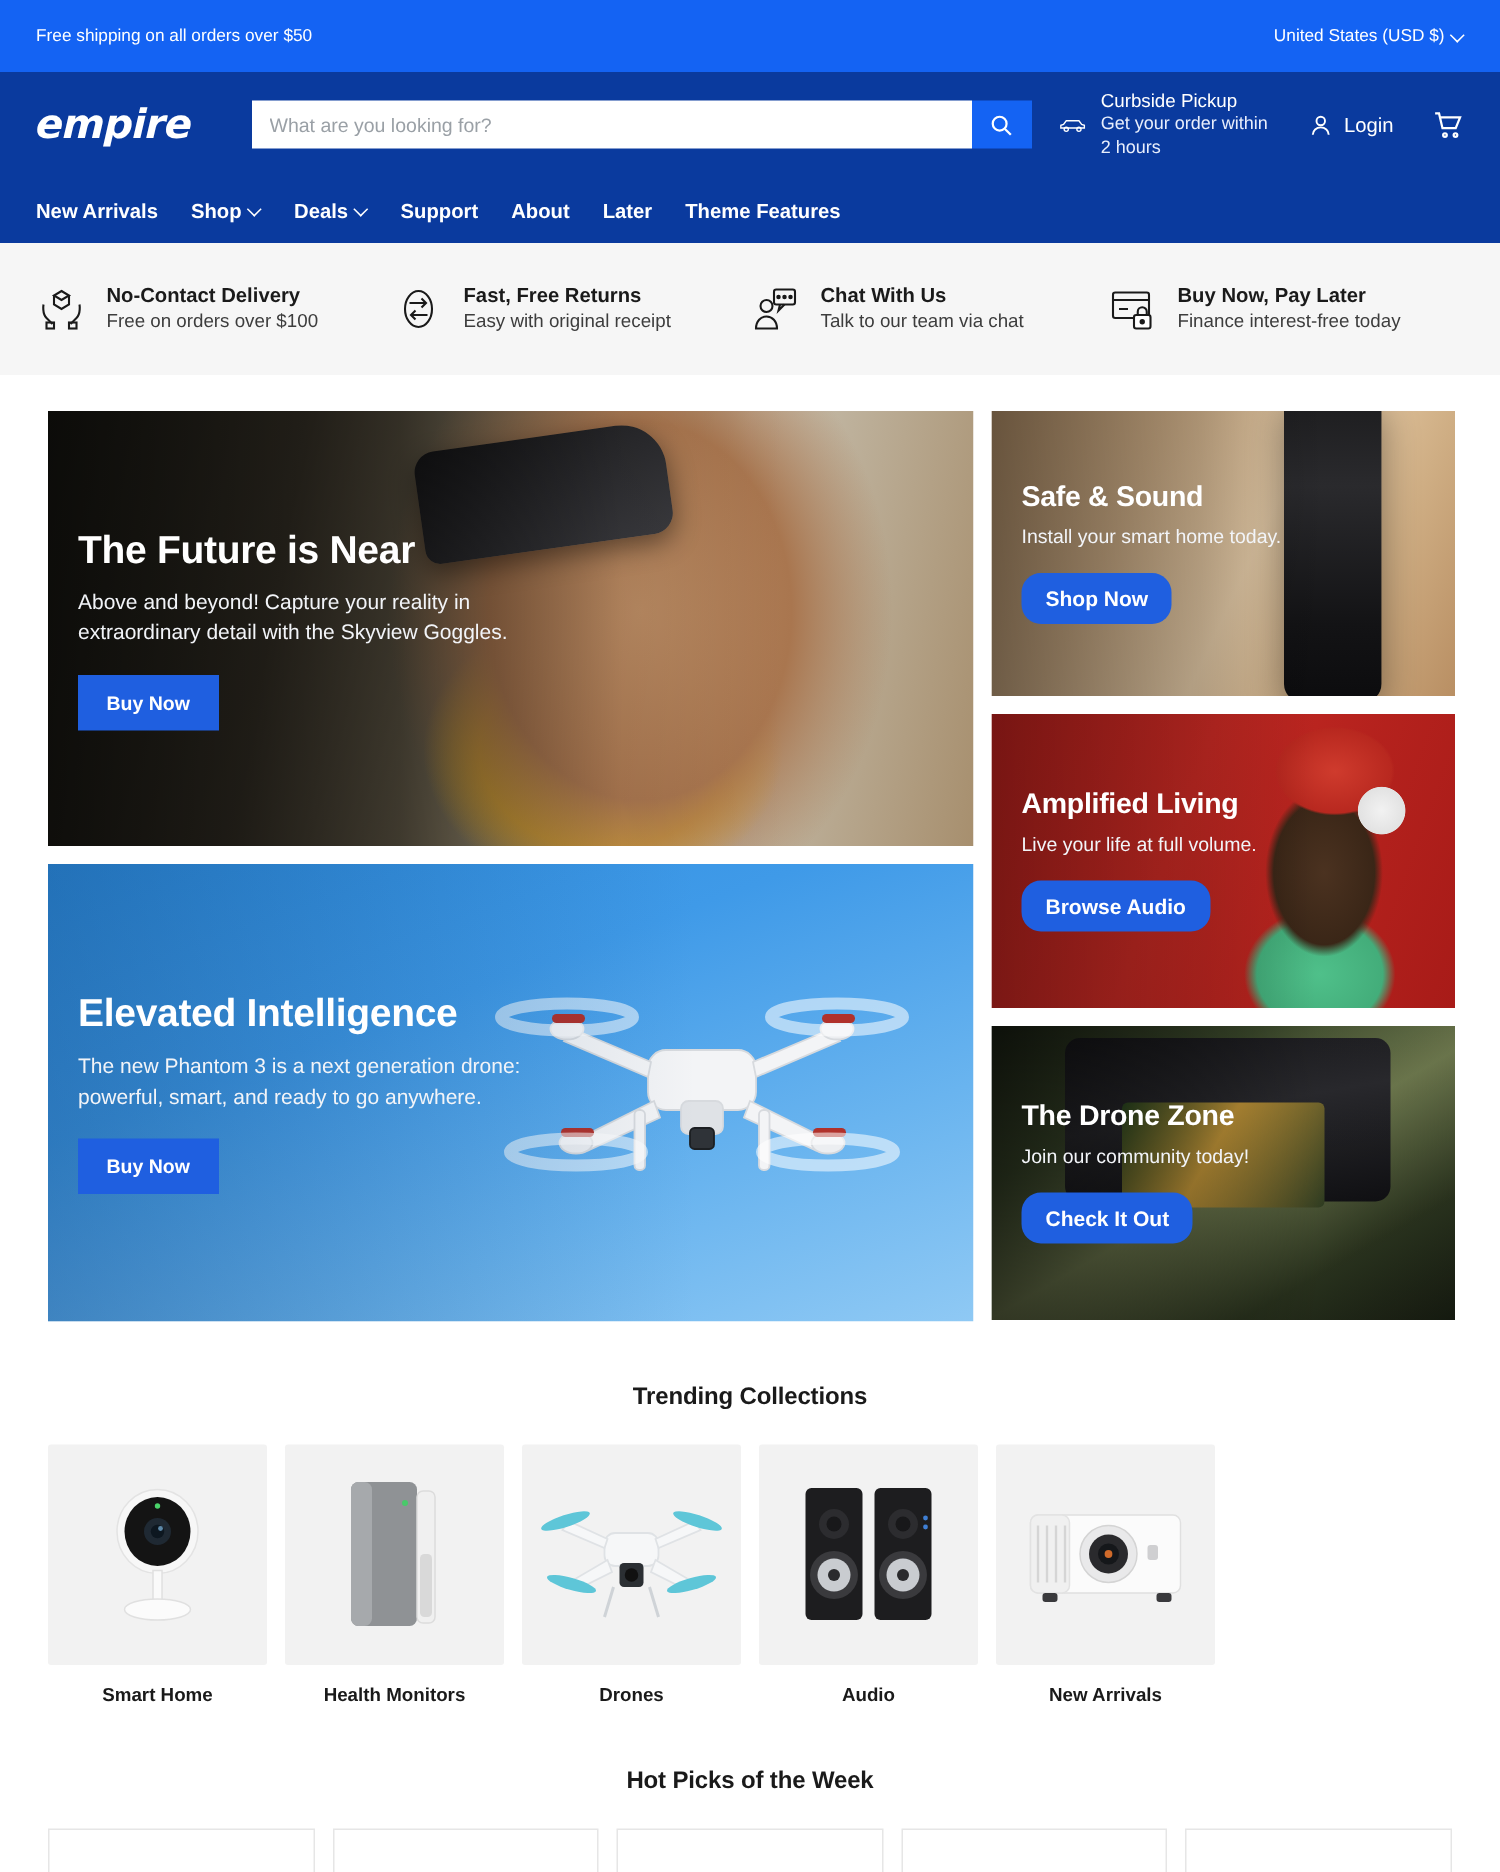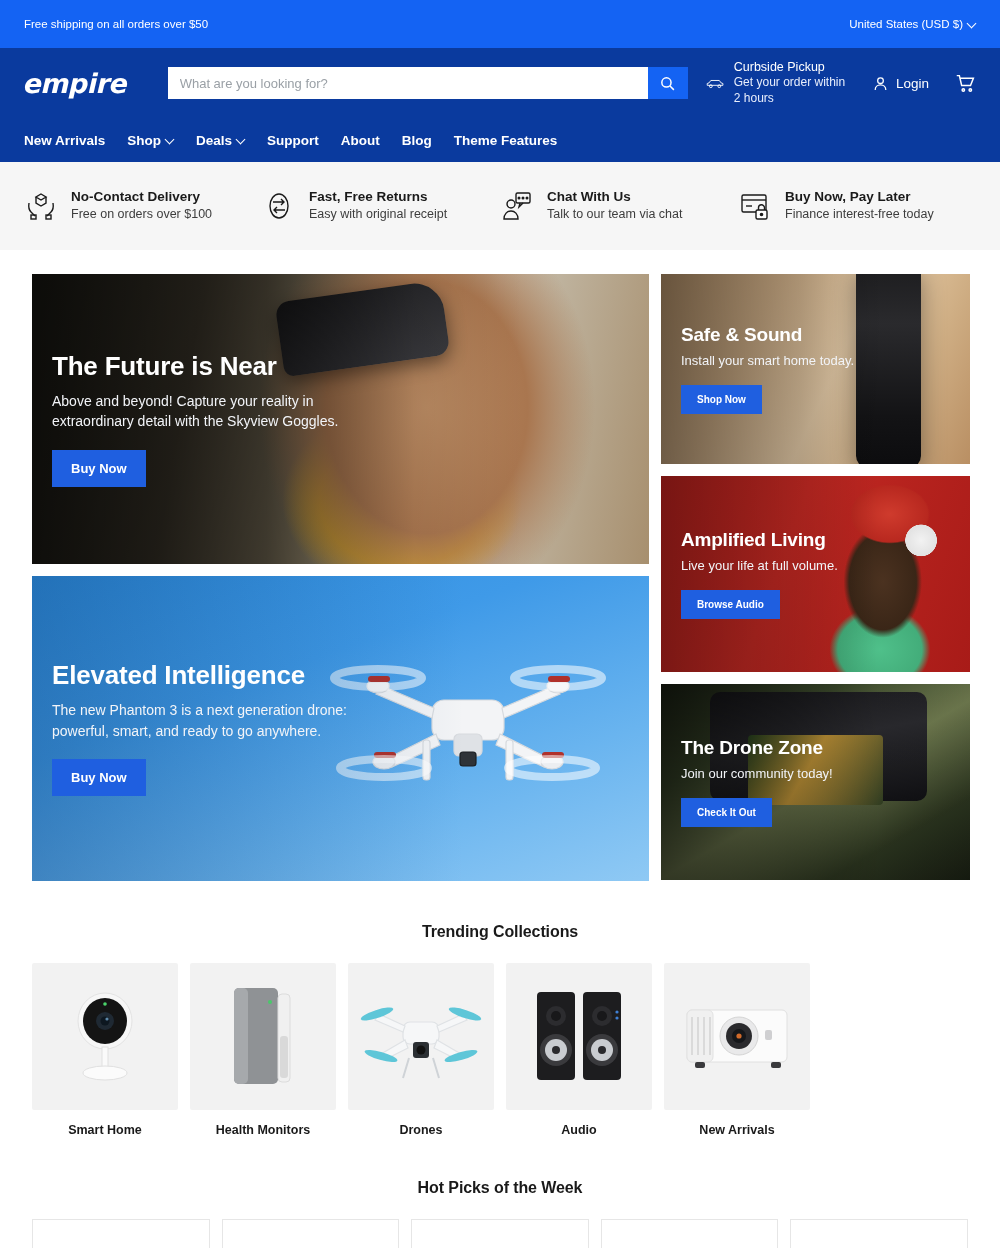--- a/index.html
+++ b/index.html
@@ -102,21 +102,21 @@
   }
   .tile .content { position: relative; z-index: 3; padding: 0 0 0 20px; }
   .tile h2 { font-size: 26px; font-weight: 700; color: #fff; margin-bottom: 9px; letter-spacing: -0.2px; }
   .tile p { font-size: 14px; color: #f2f4f8; line-height: 1.45; max-width: 330px; margin-bottom: 18px; }
   .tile .btn {
     display: inline-block; background: #1f5fe0; color: #fff;
     font-size: 13px; font-weight: 700; padding: 11px 19px; border: none; cursor: pointer;
   }
   .tile.small h2 { font-size: 19px; margin-bottom: 6px; }
   .tile.small p { font-size: 13px; margin-bottom: 14px; max-width: 230px; }
-  .tile.small .btn { font-size: 10px; padding: 9px 16px; }
+  .tile.small .btn { font-size: 14px; padding: 9px 16px; border-radius: 13px; }
   .tile .content { }
 
   
   .bg { position: absolute; inset: 0; z-index: 1; }
   .shade { position: absolute; inset: 0; z-index: 2; }
 
   
   .art-vr { background:
       radial-gradient(ellipse 240px 300px at 64% 46%, #b98a62 0%, #a9764f 42%, rgba(169,118,79,0) 70%),
       radial-gradient(ellipse 150px 120px at 60% 78%, #f3c238 0%, #e9b72c 55%, rgba(233,183,44,0) 80%),
@@ -263,21 +263,21 @@
         <span>Deals</span>
         <span class="chev"></span>
       </div>
       <div class="nav-item">
         <span>Support</span>
       </div>
       <div class="nav-item">
         <span>About</span>
       </div>
       <div class="nav-item">
-        <span>Blog</span>
+        <span>Later</span>
       </div>
       <div class="nav-item">
         <span>Theme Features</span>
       </div>
     </div>
   </div>
 
   <div class="benefits">
 
     <div class="benefit">

